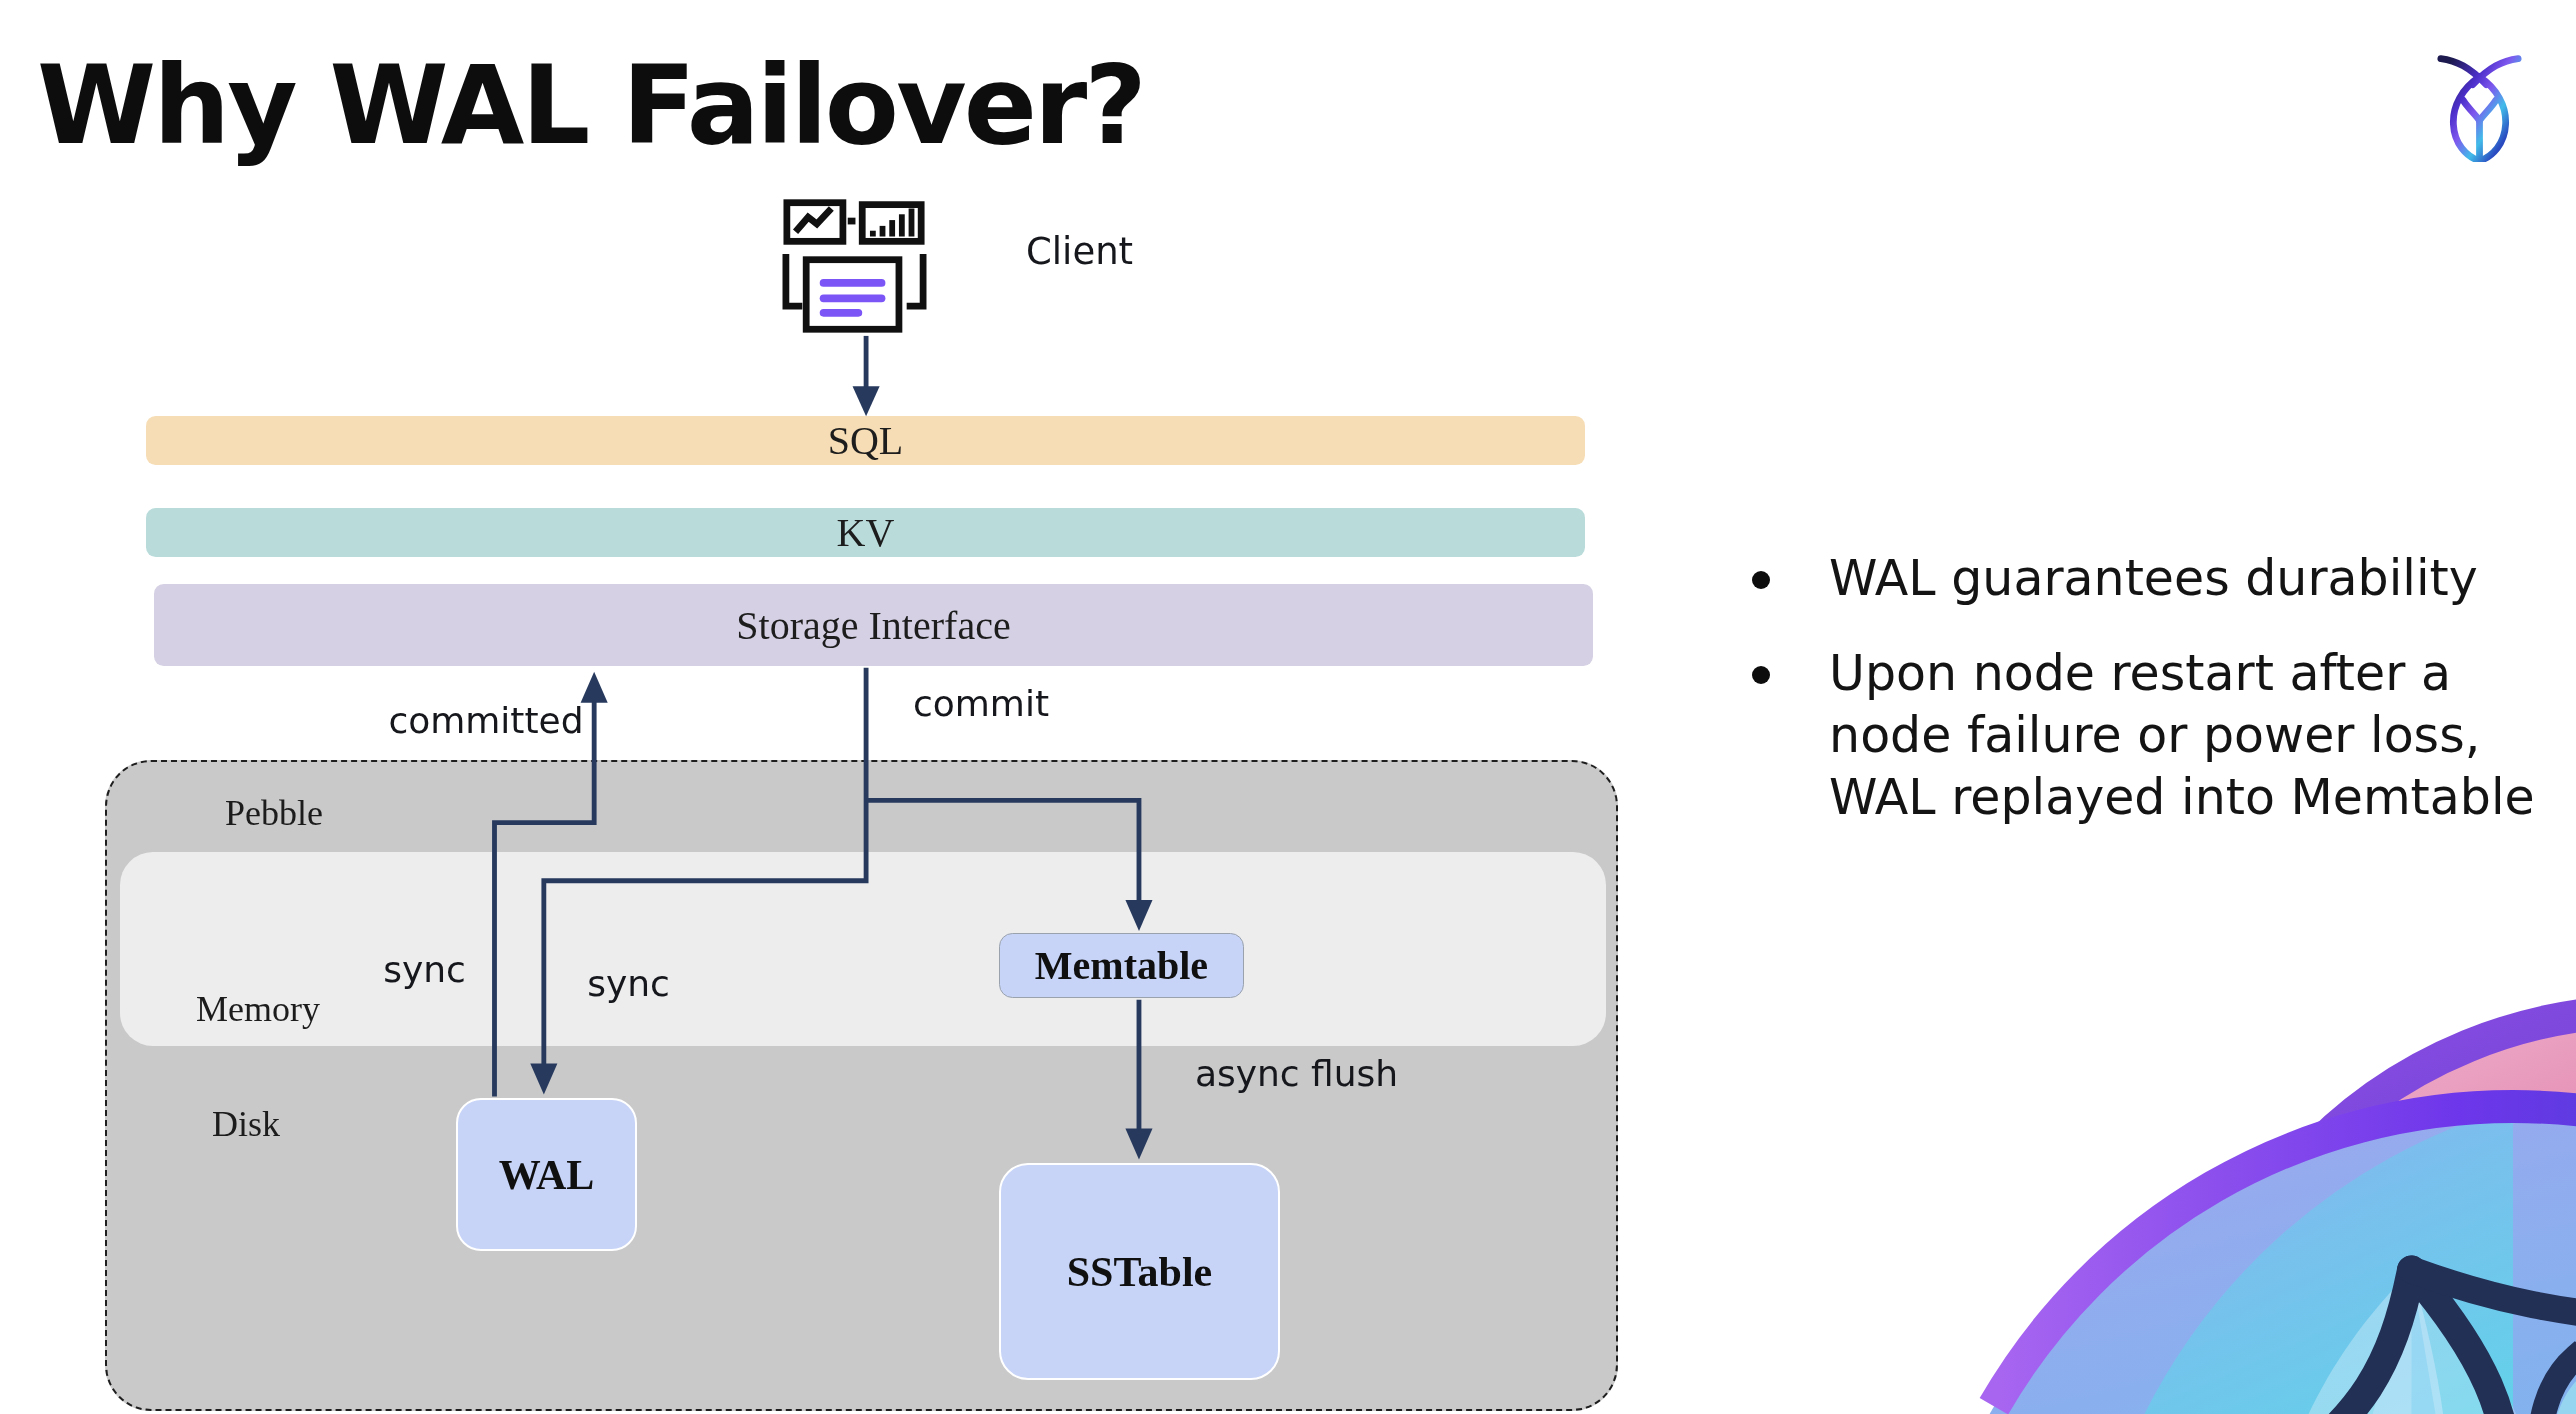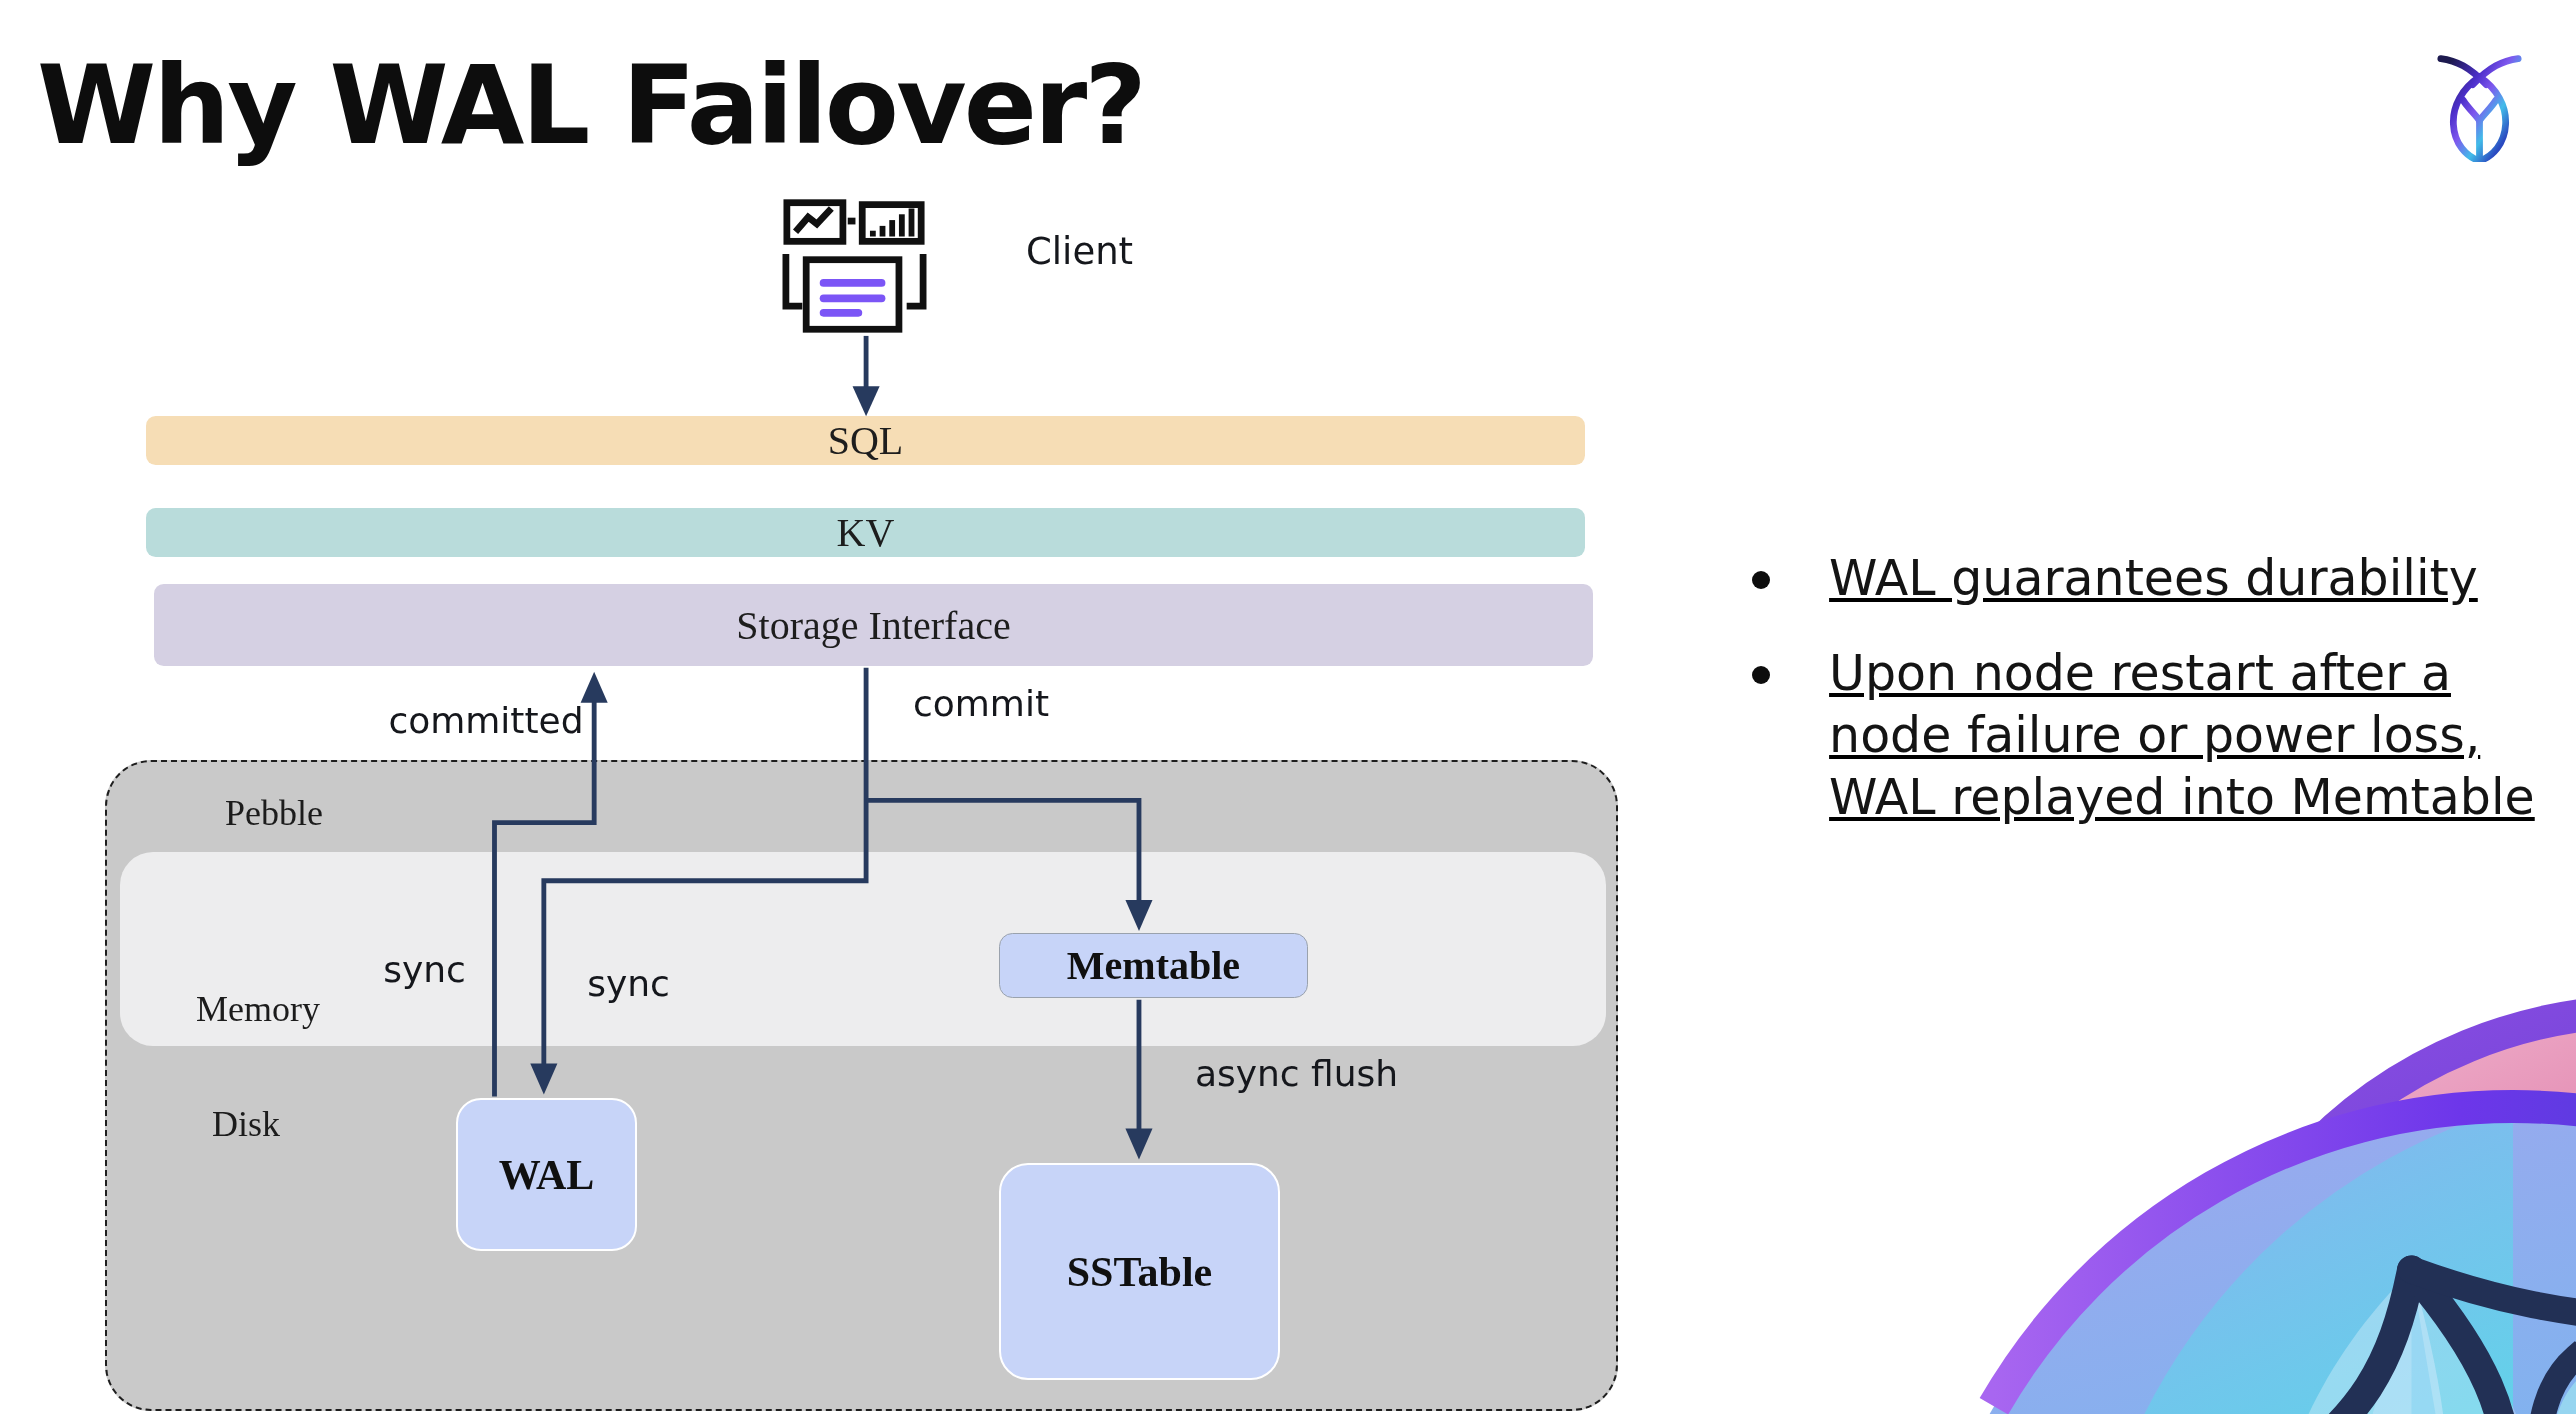--- a/index.html
+++ b/index.html
@@ -29,37 +29,37 @@
   #lbl-pebble{left:225px;top:792px;}
   #lbl-memory{left:160px;top:988px;margin-left:36px;}
   #lbl-disk{left:212px;top:1103px;}
 
   
   .node{display:flex;align-items:center;justify-content:center;box-sizing:border-box;
         background:var(--node-fill);
         font-family:"Liberation Serif","DejaVu Serif",serif;font-weight:700;color:#101010;}
   #node-wal{left:456px;top:1098px;width:181px;height:153px;border:2.9px solid #ffffff;
             border-radius:25px;font-size:42px;}
-  #node-memtable{left:999px;top:933px;width:309px;height:65px;border:1.9px solid #9aa2ad;
+  #node-memtable{left:999px;top:933px;width:245px;height:65px;border:1.9px solid #9aa2ad;
             border-radius:13.5px;font-size:40px;}
   #node-sstable{left:999px;top:1163px;width:281px;height:217px;border:2.9px solid #ffffff;
             border-radius:29px;font-size:42px;}
 
   
   .edge-label{font-size:36px;color:#15171c;text-align:center;}
   #lbl-client{left:1026px;top:230px;text-align:left;font-size:37px;}
   #lbl-committed{left:387px;top:700px;width:198px;}
   #lbl-commit{left:884px;top:683px;width:194px;}
   #lbl-sync1{left:357px;top:949px;width:135px;}
   #lbl-sync2{left:561px;top:963px;width:135px;}
   #lbl-async{left:1190px;top:1053px;width:213px;}
 
   
   #bullets{left:1742px;top:548px;width:823px;}
-  .bullet-item{display:flex;margin-bottom:33px;text-decoration:underline;}
+  .bullet-item{display:flex;margin-bottom:33px;}
   .bullet-dot{width:18.4px;height:18.4px;border-radius:50%;background:#0d0d0d;
               flex:0 0 18.4px;margin:23px 59px 0 9.7px;}
   .bullet-text{font-size:49px;line-height:62px;color:#141414;width:721px;}
 
   svg{display:block;}
   #arrow-layer{left:0;top:0;pointer-events:none;}
   #decor{right:0;bottom:0;width:619px;height:464px;overflow:hidden;}
 </style>
 </head>
 <body>

